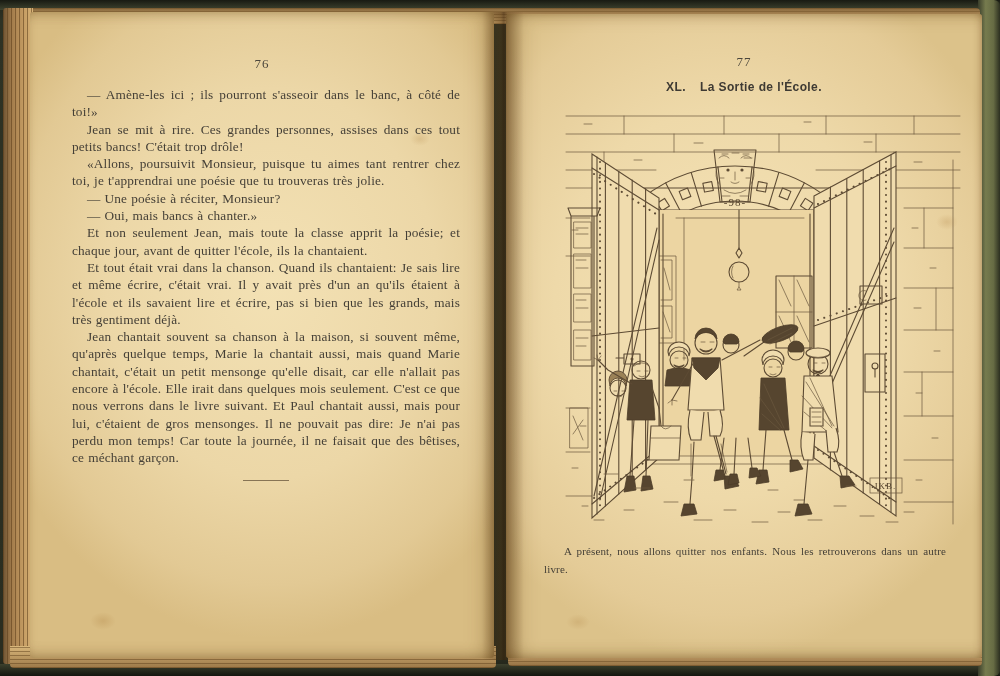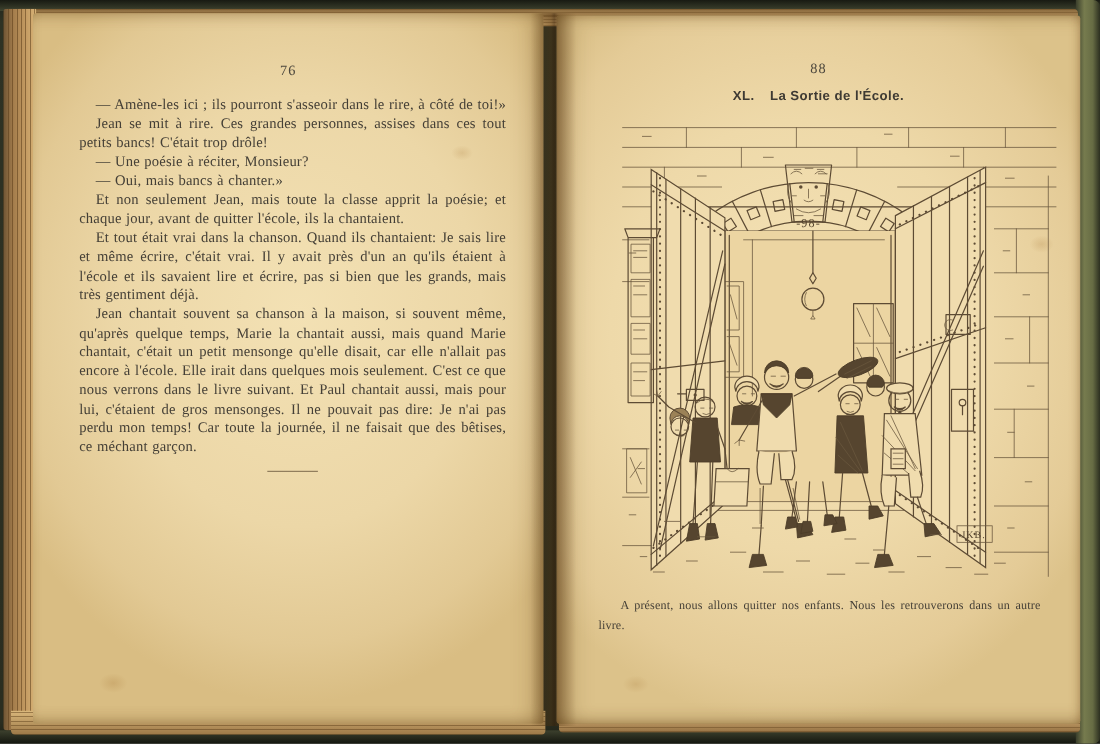--- a/index.html
+++ b/index.html
@@ -97,35 +97,36 @@
 <div class="cover-bottom"></div>
 <div class="cover-right"></div>
 <div class="edges-top"></div>
 <div class="edges-left"></div>
 <div class="edges-bottom-left"></div>
 <div class="edges-bottom-right"></div>
 
 <div class="page page-left">
   <div class="pageno" style="top:44px;">76</div>
   <div class="textblock" style="left:42px;top:74px;width:388px;">
-    <p>— Amène-les ici ; ils pourront s'asseoir dans le rire, à côté de toi!»</p>
+    <p>— Amène-les ici ; ils pourront s'asseoir dans le banc, à côté de toi!»</p>
     <p>Jean se mit à rire. Ces grandes personnes, assises dans ces tout petits bancs! C'était trop drôle!</p>
+    <p>«Allons, poursuivit Monsieur, puisque tu aimes tant rentrer chez toi, je t'apprendrai une poésie que tu trouveras très jolie.</p>
     <p>— Une poésie à réciter, Monsieur?</p>
     <p>— Oui, mais bancs à chanter.»</p>
     <p>Et non seulement Jean, mais toute la classe apprit la poésie; et chaque jour, avant de quitter l'école, ils la chantaient.</p>
     <p>Et tout était vrai dans la chanson. Quand ils chantaient: Je sais lire et même écrire, c'était vrai. Il y avait près d'un an qu'ils étaient à l'école et ils savaient lire et écrire, pas si bien que les grands, mais très gentiment déjà.</p>
     <p>Jean chantait souvent sa chanson à la maison, si souvent même, qu'après quelque temps, Marie la chantait aussi, mais quand Marie chantait, c'était un petit mensonge qu'elle disait, car elle n'allait pas encore à l'école. Elle irait dans quelques mois seulement. C'est ce que nous verrons dans le livre suivant. Et Paul chantait aussi, mais pour lui, c'étaient de gros mensonges. Il ne pouvait pas dire: Je n'ai pas perdu mon temps! Car toute la journée, il ne faisait que des bêtises, ce méchant garçon.</p>
     <div class="divider"></div>
   </div>
   <div class="fox" style="left:60px;top:600px;width:26px;height:18px;background:radial-gradient(rgba(160,110,45,.22),rgba(160,110,45,0) 70%);"></div>
   <div class="fox" style="left:380px;top:120px;width:20px;height:14px;background:radial-gradient(rgba(160,110,45,.18),rgba(160,110,45,0) 70%);"></div>
 </div>
 
 <div class="page page-right">
-  <div class="pageno" style="top:40px;">88</div>
+  <div class="pageno" style="top:40px;">77</div>
   <div class="chapter-heading" style="top:66px;">
     <span class="num">XL.</span><span>La Sortie de l'École.</span>
   </div>
 
   <svg class="illustration" style="left:58px;top:94px;" width="398" height="430" viewBox="0 0 398 430" role="img" aria-label="Engraving of schoolboys running joyfully out of the open double doors of a school, under a stone arch with decorated tiles; a lamp hangs inside the doorway.">
 
     <g class="thin">
       <path d="M2,8 H396 M2,26 H396 M2,44 H396 M2,62 H92 M252,62 H396 M2,80 H72 M272,80 H396"></path>
       <path d="M60,8 V26 M160,8 V26 M262,8 V26 M350,8 V26 M110,26 V44 M215,26 V44 M312,26 V44 M40,44 V62 M330,44 V62 M300,62 V80"></path>
       <path d="M20,16 h8 M130,35 h9 M240,14 h7 M300,34 h8 M70,52 h8 M350,54 h8 M180,50 h8"></path>

